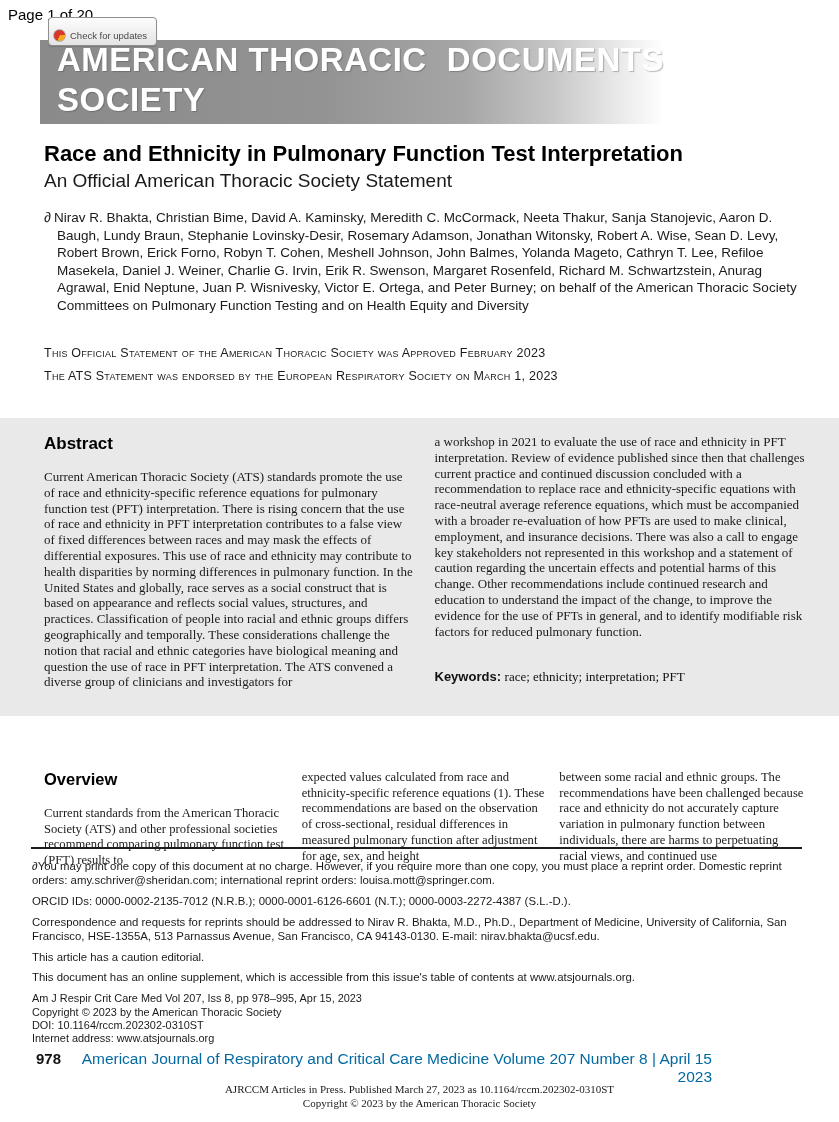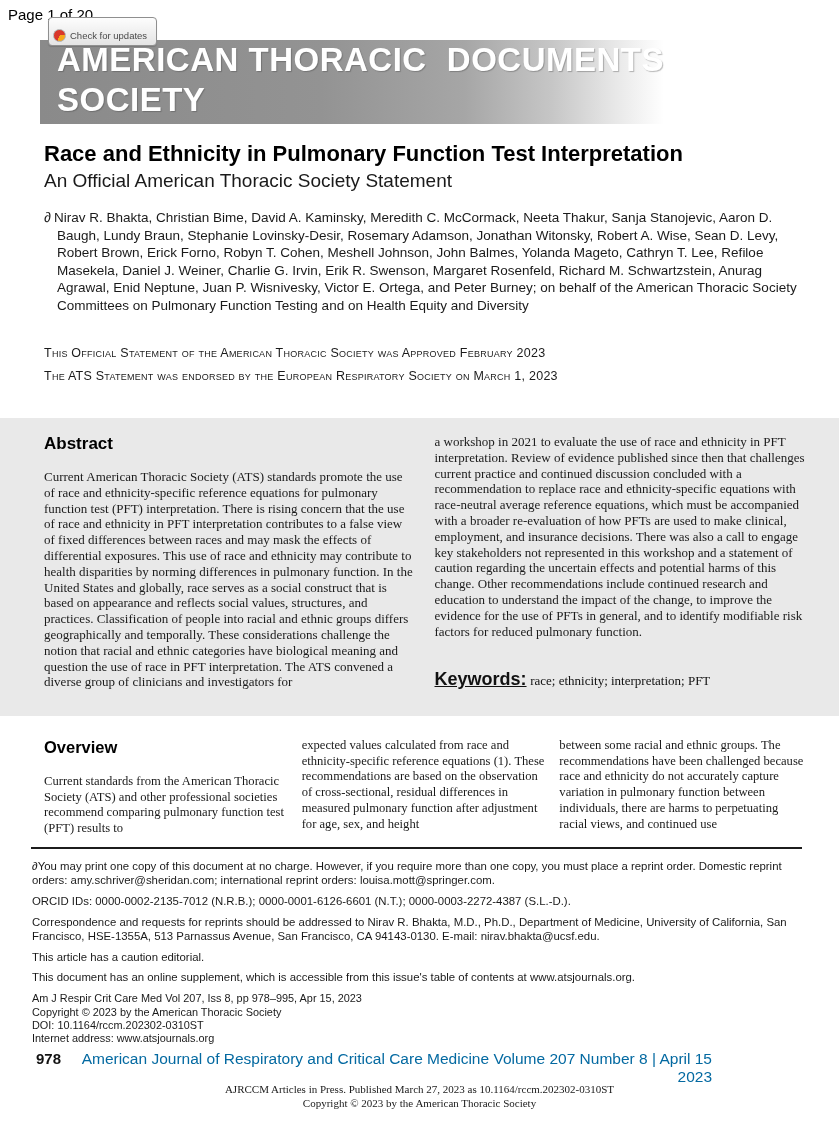--- a/index.html
+++ b/index.html
@@ -66,29 +66,29 @@
   .abs-col { flex: 1; }
   .abstract-heading {
     font-size: 17px; font-weight: 700; color: #000;
     font-family: "Liberation Sans", sans-serif; margin-bottom: 15px;
   }
   .abs-text {
     font-family: "Liberation Serif", serif; font-size: 13px; line-height: 15.8px;
     color: #1a1a1a; text-align: left;
   }
   .keywords { margin-top: 30px; font-size: 13px; }
-  .kw-label { font-family: "Liberation Sans", sans-serif; font-weight: 700; font-size: 18px; text-decoration: underline; }
+  .kw-label { font-family: "Liberation Sans", sans-serif; font-weight: 700; font-size: 13px; }
   .kw-list { font-family: "Liberation Serif", serif; font-size: 13px; }
 
   
   .overview {
     position: absolute; left: 44px; top: 738px; right: 34px;
     display: flex; gap: 12px;
   }
-  .ov-col { flex: 1; }
+  .ov-col { flex: 1; margin-top: 32px; }
   .overview-heading {
     font-size: 16.5px; font-weight: 700; color: #000;
     font-family: "Liberation Sans", sans-serif; margin-bottom: 17px;
   }
   .ov-text {
     font-family: "Liberation Serif", serif; font-size: 12.6px; line-height: 15.7px;
     color: #1a1a1a;
   }
 
   

